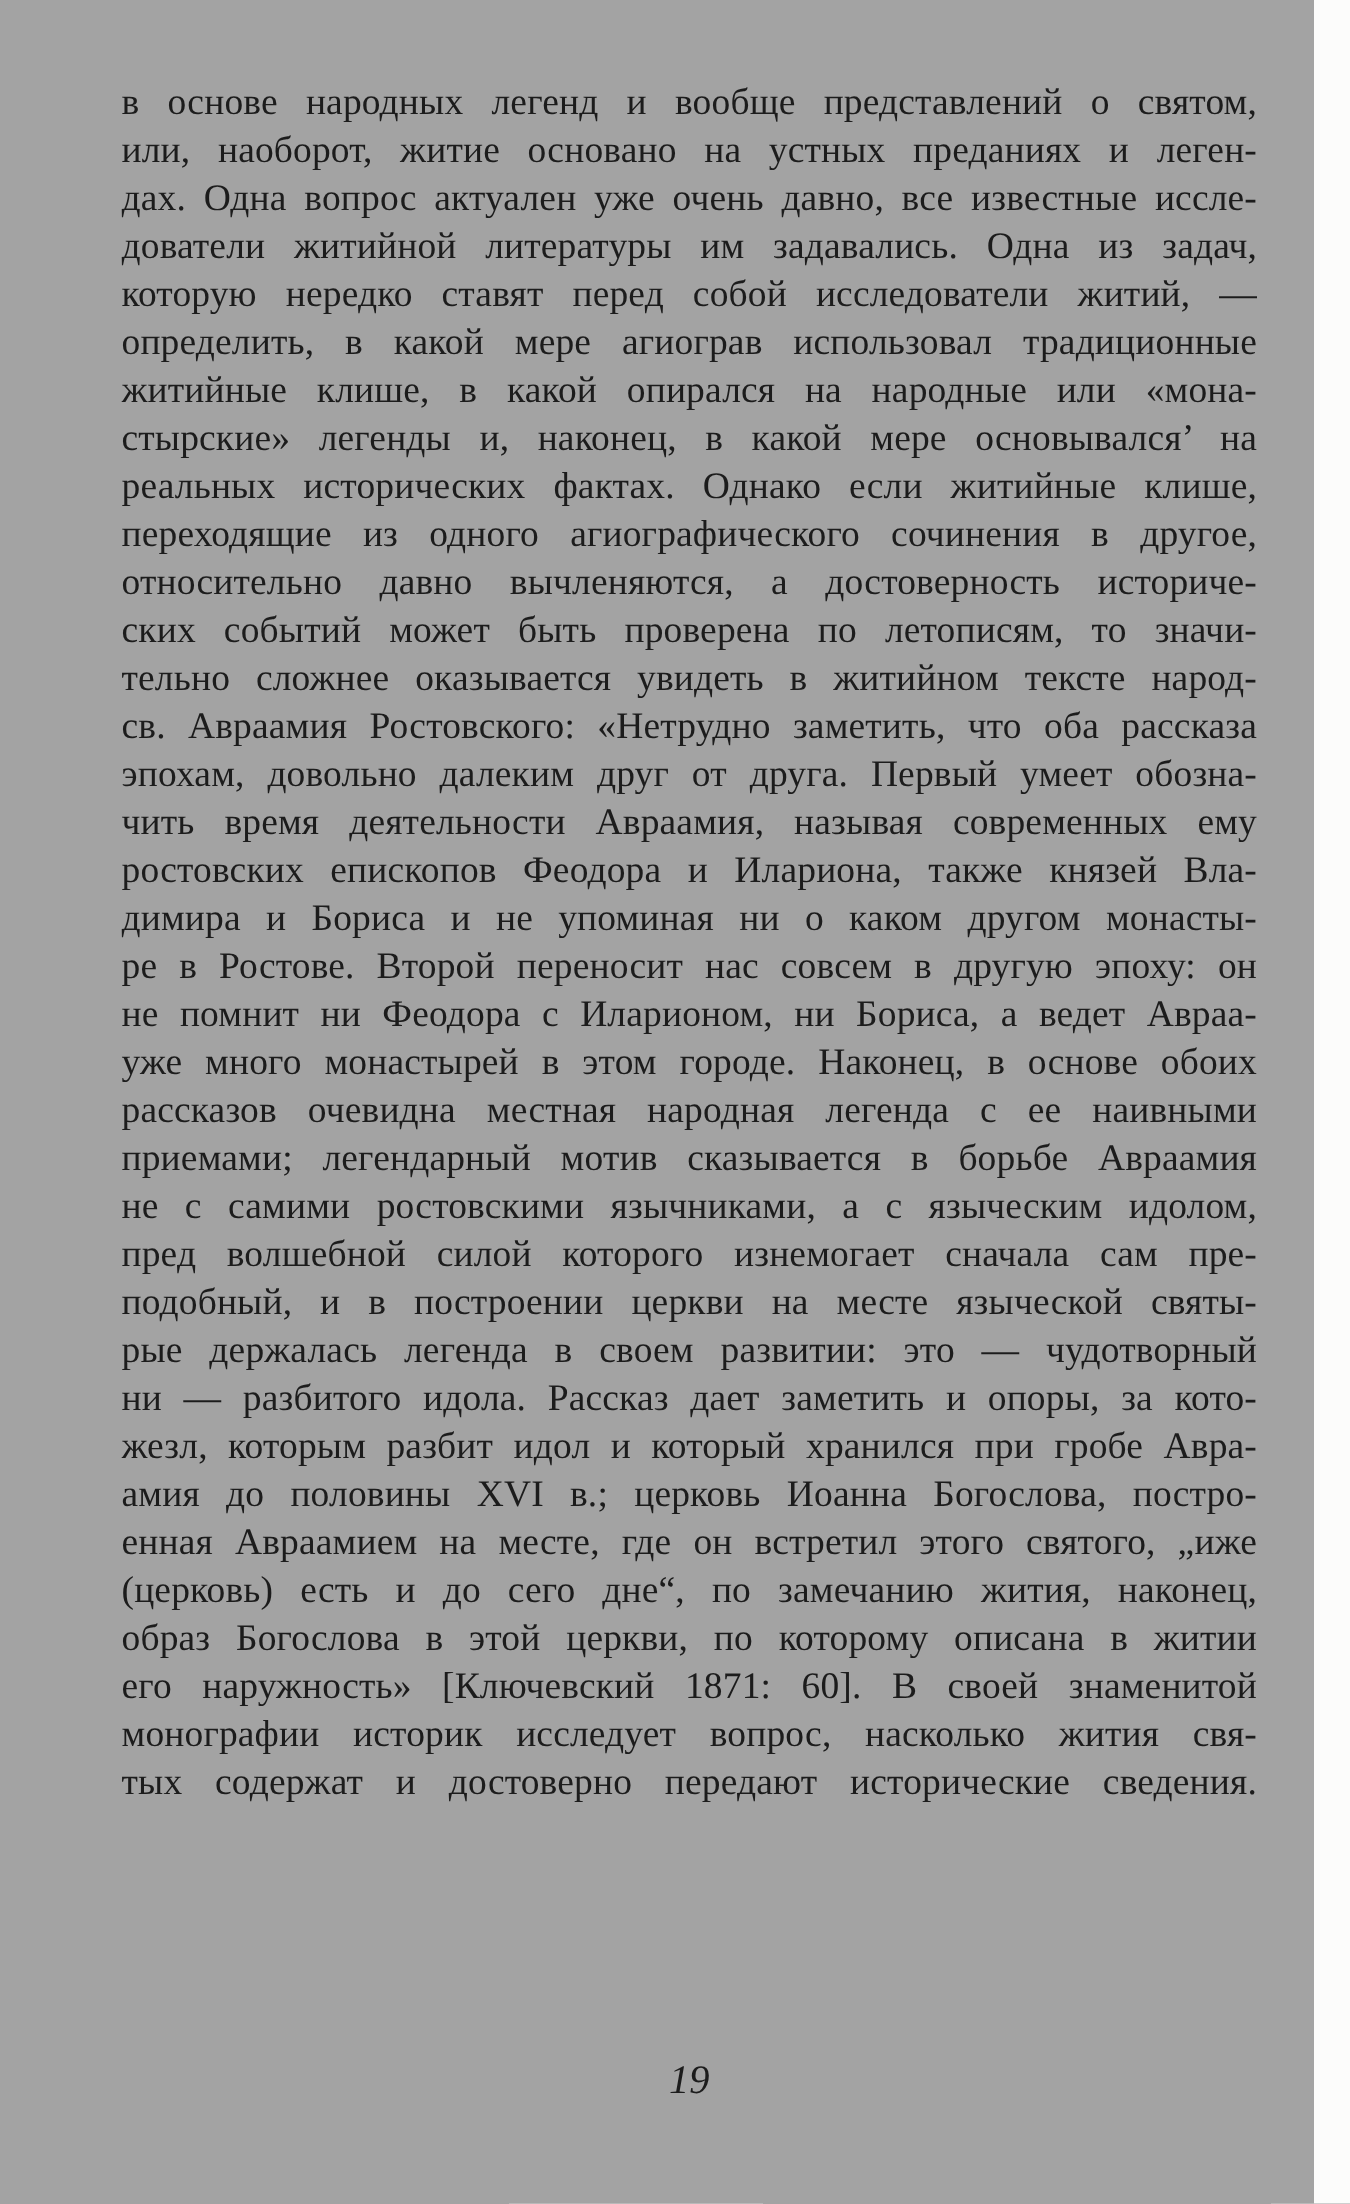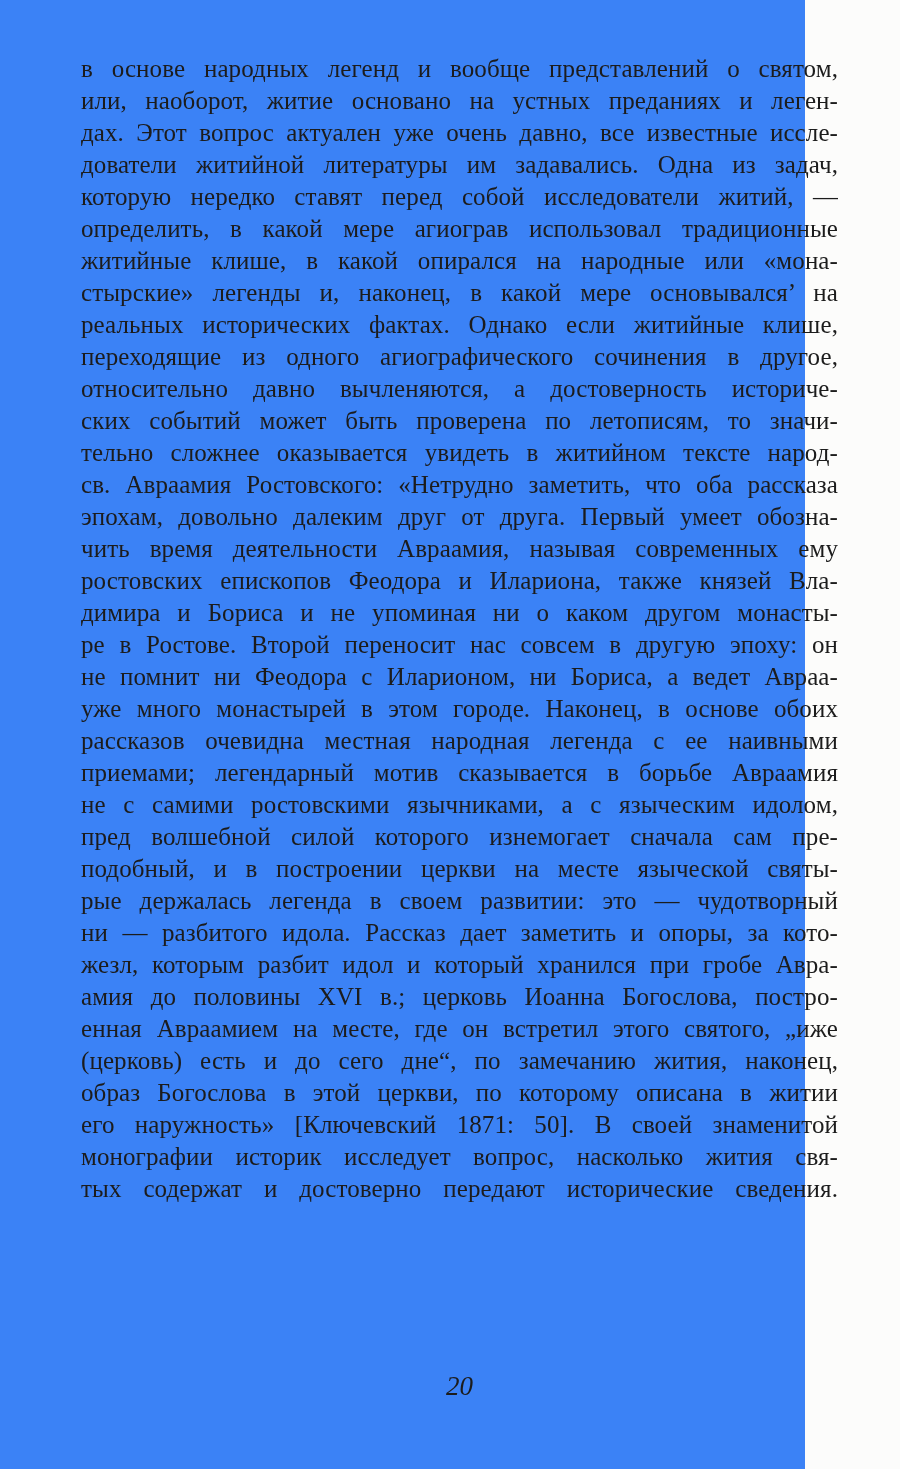--- a/index.html
+++ b/index.html
@@ -8,23 +8,23 @@
   }
   body {
     width: 900px;
     height: 1469px;
     background: #fcfcfb;
     overflow: hidden;
     font-family: "Liberation Serif", "DejaVu Serif", serif;
   }
   .page {
     position: relative;
-    width: 805px;
+    width: 876px;
     height: 1469px;
-    background: #3b82f6;
+    background: #a3a3a3;
   }
   .text-block {
     position: absolute;
     left: 81px;
     top: 53px;
     width: 757px;
     color: #1c1c1c;
   }
   .line {
     font-size: 25px;
@@ -50,21 +50,21 @@
     color: #1c1c1c;
   }
 </style>
 </head>
 <body style="background: rgb(252, 252, 251);">
 
 <div class="page">
   <div class="text-block" id="text-block" style="color: rgb(28, 28, 28);">
       <div class="line">в основе народных легенд и вообще представлений о святом,</div>
       <div class="line">или, наоборот, житие основано на устных преданиях и леген-</div>
-      <div class="line">дах. Этот вопрос актуален уже очень давно, все известные иссле-</div>
+      <div class="line">дах. Одна вопрос актуален уже очень давно, все известные иссле-</div>
       <div class="line">дователи житийной литературы им задавались. Одна из задач,</div>
       <div class="line">которую нередко ставят перед собой исследователи житий, —</div>
       <div class="line">определить, в какой мере агиограв использовал традиционные</div>
       <div class="line">житийные клише, в какой опирался на народные или «мона-</div>
       <div class="line">стырские» легенды и, наконец, в какой мере основывался’ на</div>
       <div class="line">реальных исторических фактах. Однако если житийные клише,</div>
       <div class="line">переходящие из одного агиографического сочинения в другое,</div>
       <div class="line">относительно давно вычленяются, а достоверность историче-</div>
       <div class="line">ских событий может быть проверена по летописям, то значи-</div>
       <div class="line">тельно сложнее оказывается увидеть в житийном тексте народ-</div>
@@ -81,18 +81,18 @@
       <div class="line">не с самими ростовскими язычниками, а с языческим идолом,</div>
       <div class="line">пред волшебной силой которого изнемогает сначала сам пре-</div>
       <div class="line">подобный, и в построении церкви на месте языческой святы-</div>
       <div class="line">рые держалась легенда в своем развитии: это — чудотворный</div>
       <div class="line">ни — разбитого идола. Рассказ дает заметить и опоры, за кото-</div>
       <div class="line">жезл, которым разбит идол и который хранился при гробе Авра-</div>
       <div class="line">амия до половины XVI в.; церковь Иоанна Богослова, постро-</div>
       <div class="line">енная Авраамием на месте, где он встретил этого святого, „иже</div>
       <div class="line">(церковь) есть и до сего дне“, по замечанию жития, наконец,</div>
       <div class="line">образ Богослова в этой церкви, по которому описана в житии</div>
-      <div class="line">его наружность» [Ключевский 1871: 50]. В своей знаменитой</div>
+      <div class="line">его наружность» [Ключевский 1871: 60]. В своей знаменитой</div>
       <div class="line">монографии историк исследует вопрос, насколько жития свя-</div>
       <div class="line">тых содержат и достоверно передают исторические сведения.</div>
     </div>
-  <div class="page-number" style="color: rgb(28, 28, 28);">20</div>
+  <div class="page-number" style="color: rgb(28, 28, 28);">19</div>
 </div>
 
 </body></html>

